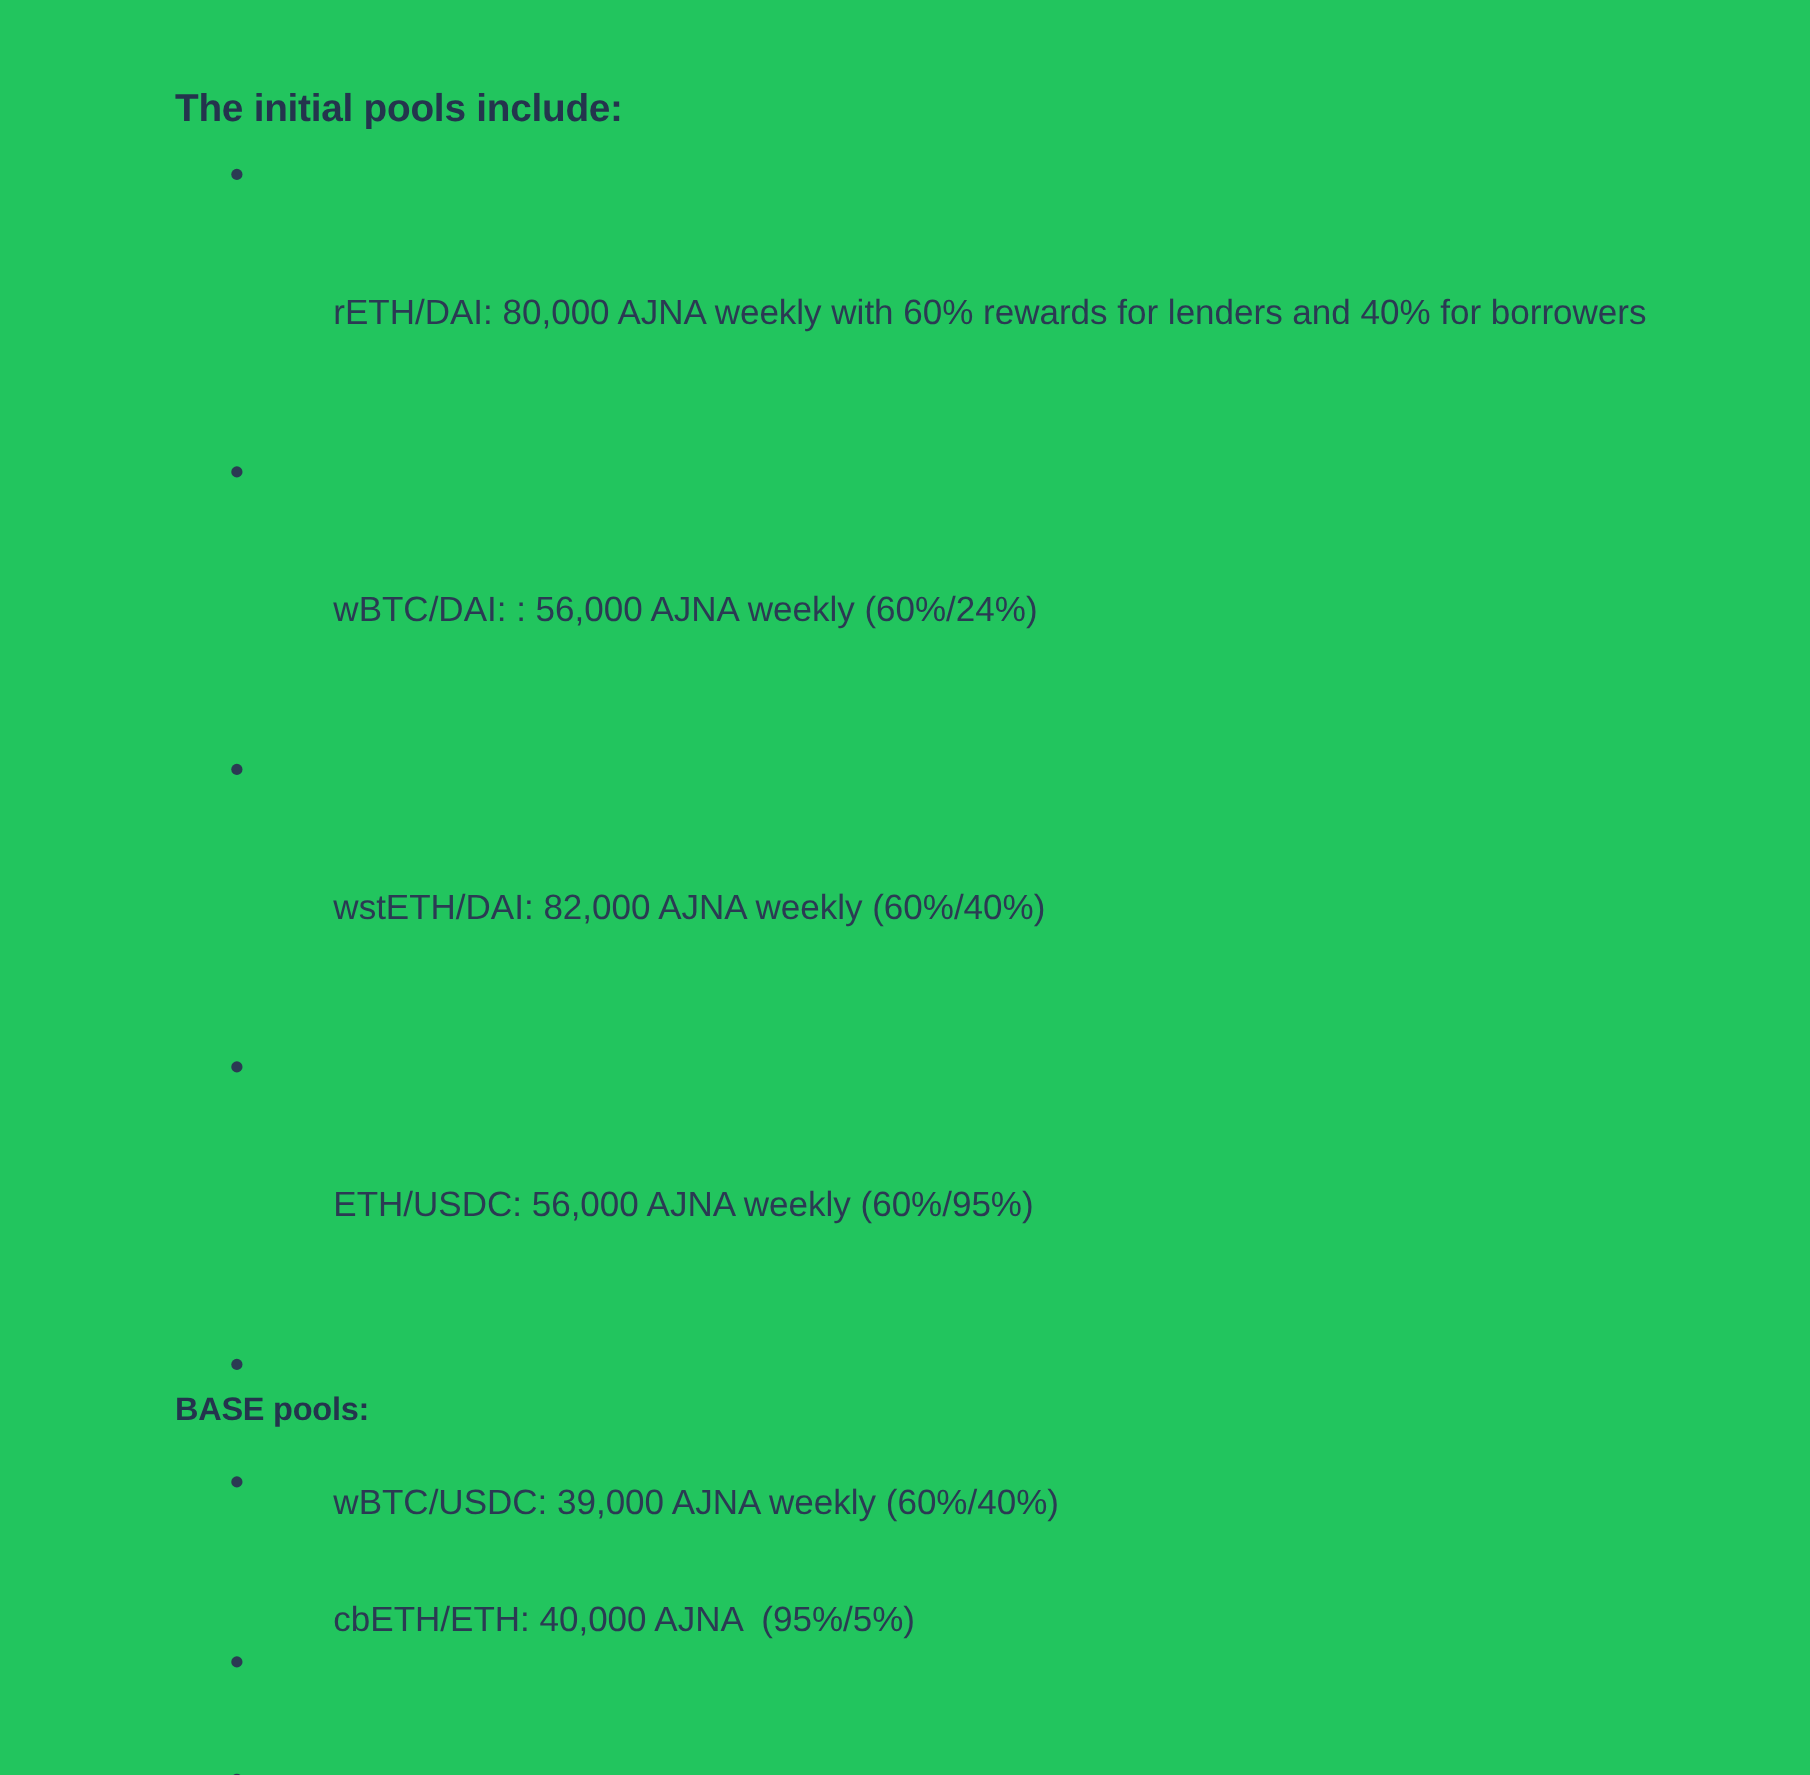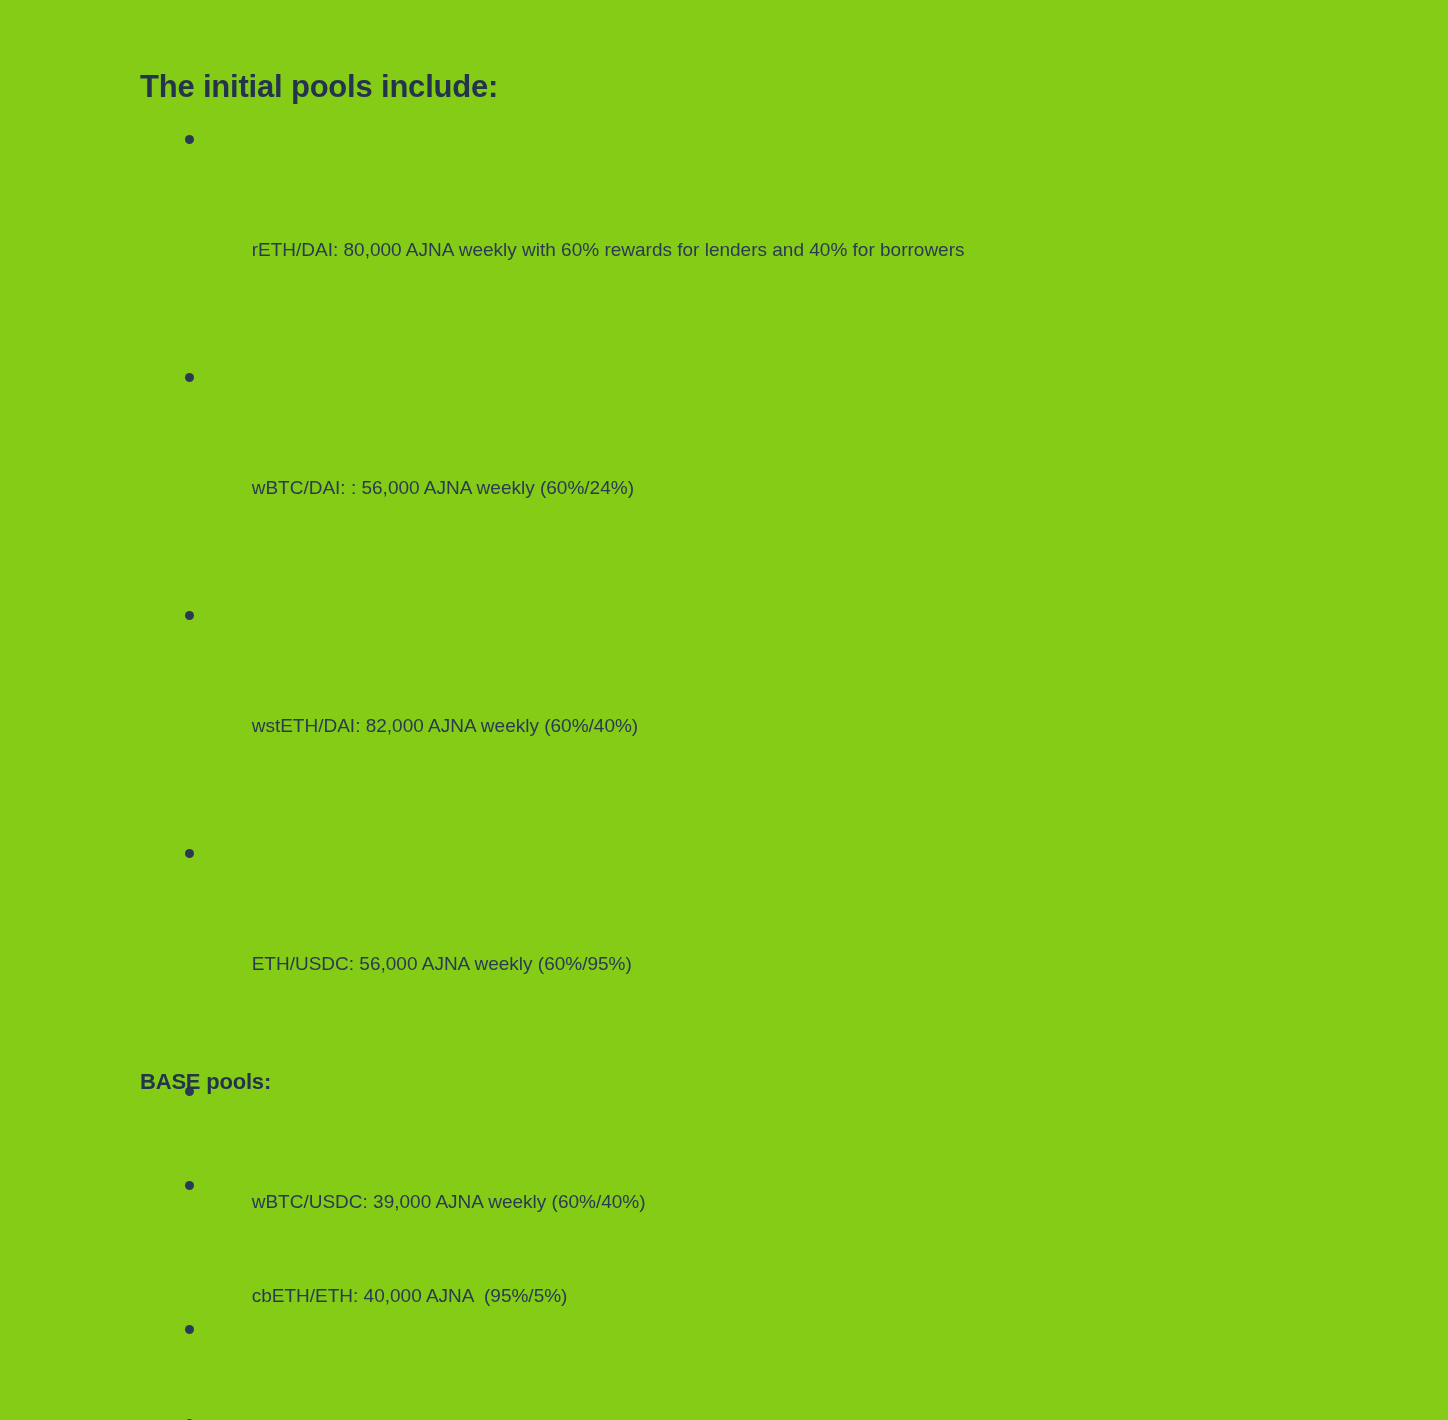--- a/index.html
+++ b/index.html
@@ -13,62 +13,62 @@
     font-family: "Liberation Sans", sans-serif;
     color: #2b3a53;
     -webkit-font-smoothing: antialiased;
     overflow: hidden;
   }
 
   .page {
     position: relative;
     width: 1448px;
     height: 1420px;
-    background: #84cc16;
+    background: #22c55e;
     box-sizing: border-box;
     padding: 0;
   }
 
   .section-heading {
     position: absolute;
     left: 140px;
     font-weight: bold;
     color: #24344d;
     letter-spacing: -0.2px;
     white-space: pre;
   }
 
   .heading-main {
     top: 40px;
     font-size: 31px;
     line-height: 42px;
   }
 
   .heading-base {
-    top: 1046px;
-    font-size: 22px;
+    top: 1087px;
+    font-size: 26px;
     line-height: 36px;
   }
 
   .pool-list {
     position: absolute;
     left: 140px;
     margin: 0;
     padding: 0;
     list-style: none;
     width: 1280px;
   }
 
   .list-initial { top: 112px; }
   .list-base    { top: 1158px; }
 
   .pool-item {
     position: relative;
     padding-left: 80px;
-    font-size: 19px;
+    font-size: 28px;
     line-height: 55px;
     color: #2b3a53;
     margin-bottom: 18px;
     white-space: pre-wrap;
     word-wrap: break-word;
   }
 
   .pool-item:last-child { margin-bottom: 0; }
 
   .bullet-icon {

